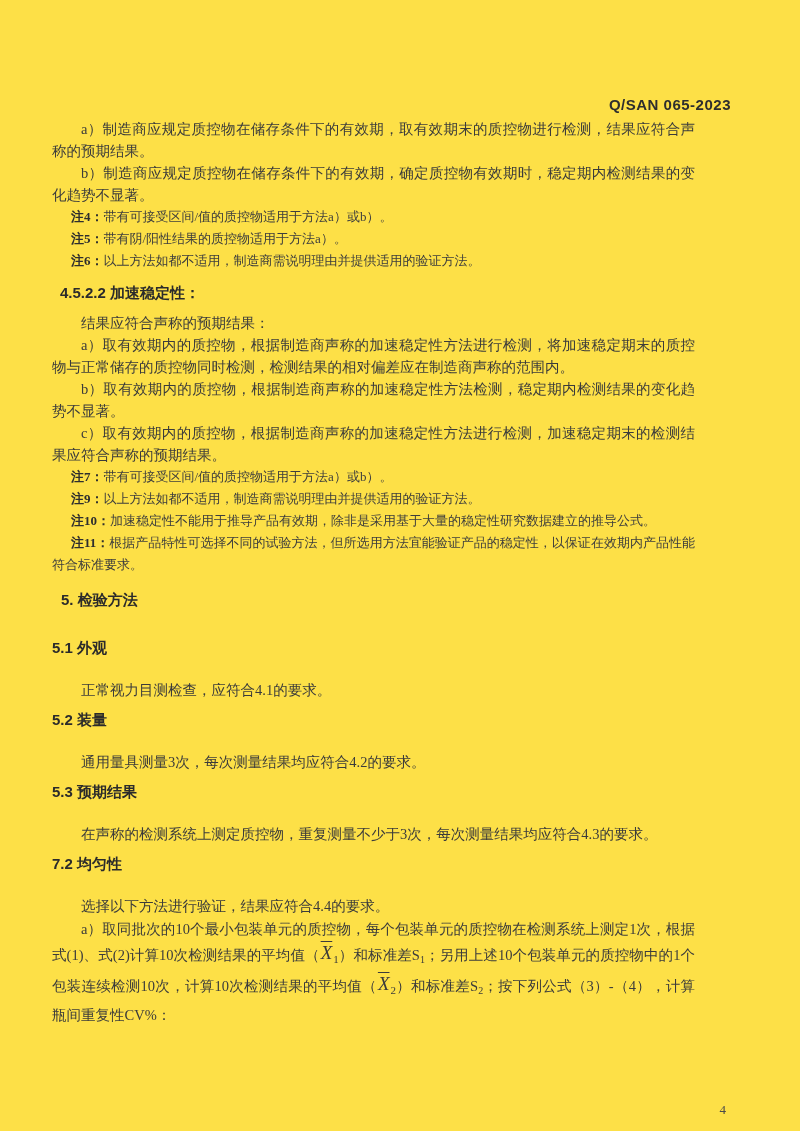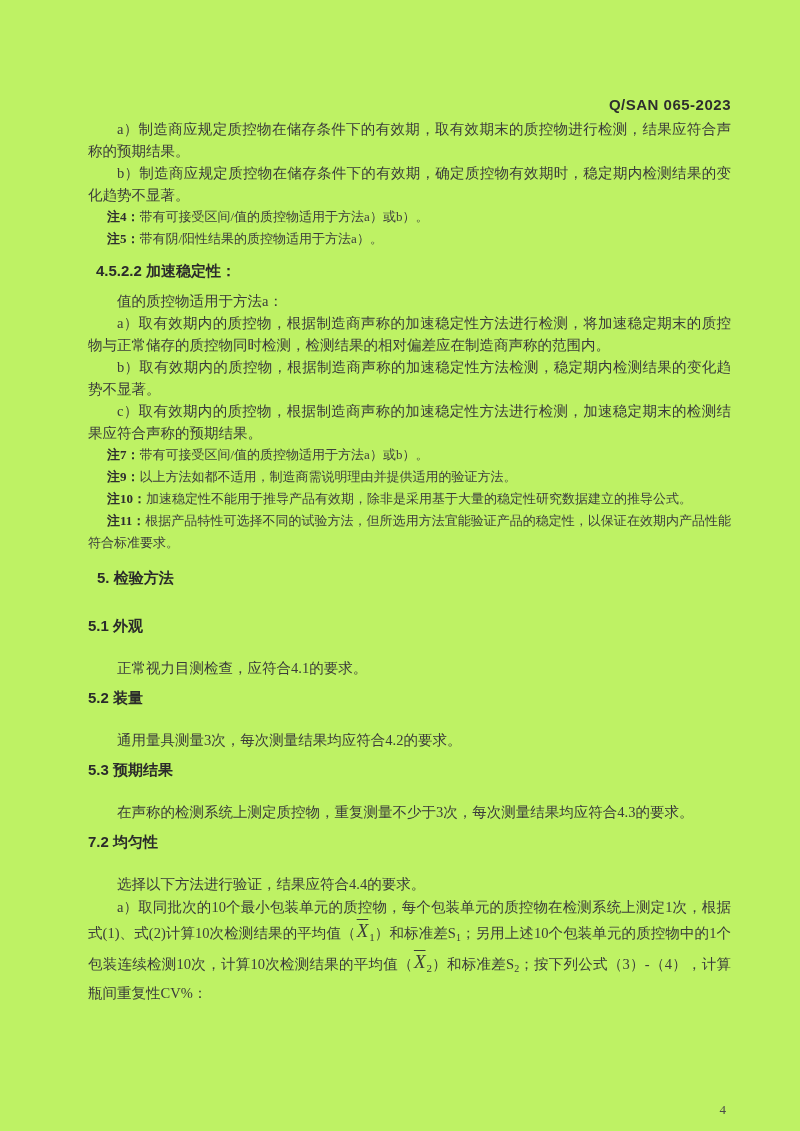--- a/index.html
+++ b/index.html
@@ -6,22 +6,22 @@
   html, body { background: #ffffff; }
   body {
     width: 800px; height: 1131px;
     font-family: "Liberation Serif", serif;
     color: #3b3b3b;
     position: relative;
     overflow: hidden;
   }
   .page {
     position: absolute; inset: 0;
-    background: #bef264;
-    padding: 96px 69px 0 88px;
+    background: #fde047;
+    padding: 96px 69px 0 52px;
   }
   .doc-header {
     text-align: right;
     font-family: "Liberation Sans", sans-serif;
     font-size: 15px;
     font-weight: 600;
     letter-spacing: 0.5px;
     color: #2e2e2e;
     margin-bottom: 5px;
   }
@@ -92,22 +92,23 @@
 <body>
 
 <div class="page">
   <div class="doc-header">Q/SAN 065-2023</div>
 
   <div class="doc-body">
       <p class="para">a）制造商应规定质控物在储存条件下的有效期，取有效期末的质控物进行检测，结果应符合声称的预期结果。</p>
       <p class="para">b）制造商应规定质控物在储存条件下的有效期，确定质控物有效期时，稳定期内检测结果的变化趋势不显著。</p>
       <p class="note"><b>注4：</b><span>带有可接受区间/值的质控物适用于方法a）或b）。</span></p>
       <p class="note"><b>注5：</b><span>带有阴/阳性结果的质控物适用于方法a）。</span></p>
+      <p class="note"><b>注6：</b><span>以上方法如都不适用，制造商需说明理由并提供适用的验证方法。</span></p>
       <h2 class="h-sub">4.5.2.2 加速稳定性：</h2>
-      <p class="para">值的质控物适用于方法a：</p>
+      <p class="para">结果应符合声称的预期结果：</p>
       <p class="para">a）取有效期内的质控物，根据制造商声称的加速稳定性方法进行检测，将加速稳定期末的质控物与正常储存的质控物同时检测，检测结果的相对偏差应在制造商声称的范围内。</p>
       <p class="para">b）取有效期内的质控物，根据制造商声称的加速稳定性方法检测，稳定期内检测结果的变化趋势不显著。</p>
       <p class="para">c）取有效期内的质控物，根据制造商声称的加速稳定性方法进行检测，加速稳定期末的检测结果应符合声称的预期结果。</p>
       <p class="note"><b>注7：</b><span>带有可接受区间/值的质控物适用于方法a）或b）。</span></p>
       <p class="note"><b>注9：</b><span>以上方法如都不适用，制造商需说明理由并提供适用的验证方法。</span></p>
       <p class="note"><b>注10：</b><span>加速稳定性不能用于推导产品有效期，除非是采用基于大量的稳定性研究数据建立的推导公式。</span></p>
       <p class="note"><b>注11：</b><span>根据产品特性可选择不同的试验方法，但所选用方法宜能验证产品的稳定性，以保证在效期内产品性能符合标准要求。</span></p>
       <h2 class="h-chapter">5. 检验方法</h2>
       <h2 class="h-section">5.1 外观</h2>
       <p class="para">正常视力目测检查，应符合4.1的要求。</p>

